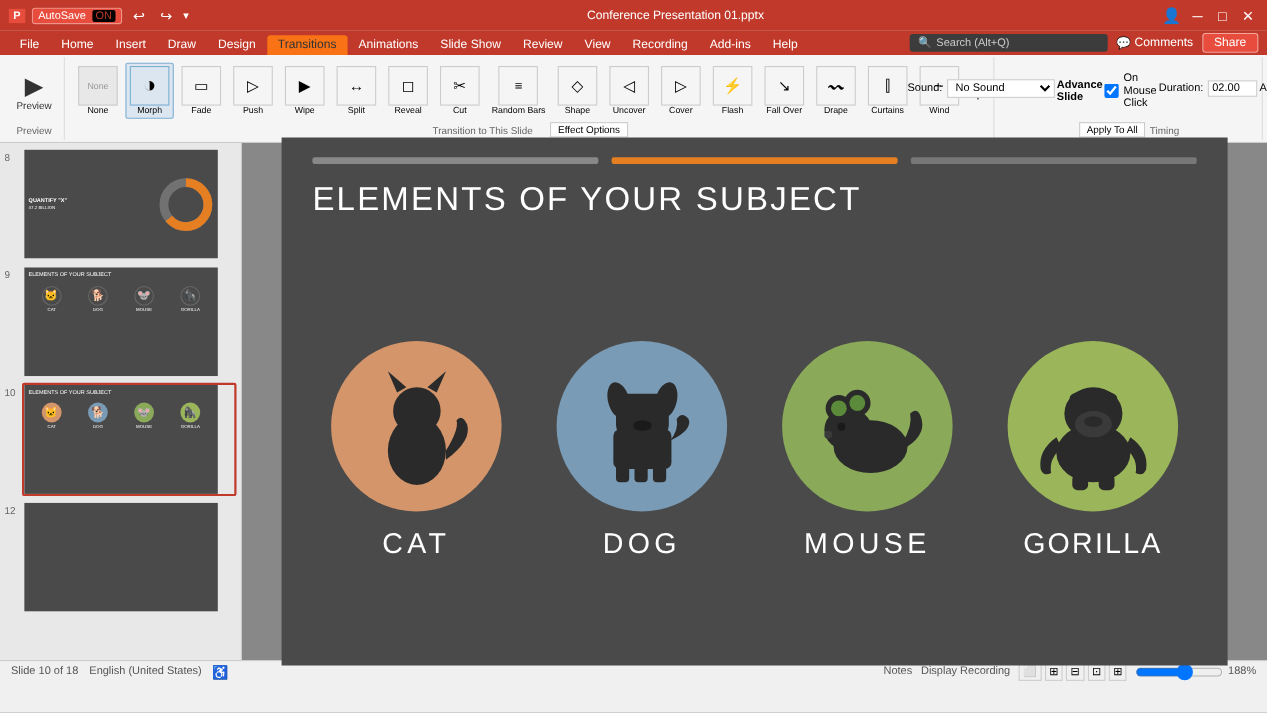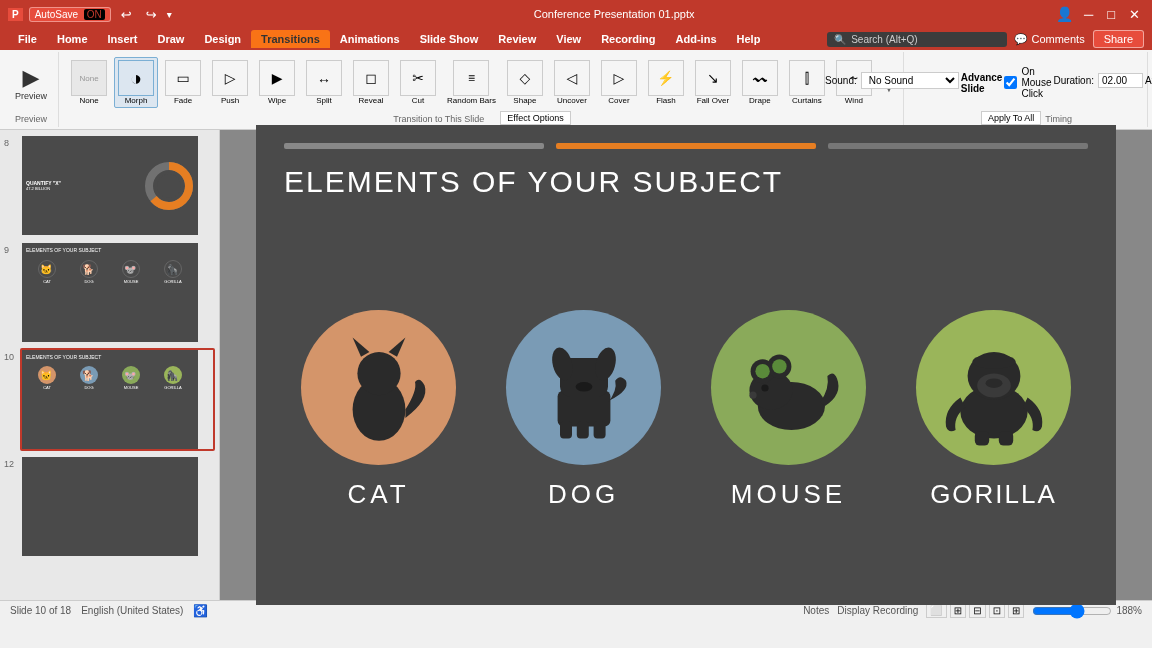--- a/index.html
+++ b/index.html
@@ -263,21 +263,21 @@
   <div class="title-bar-right">
     <span style="font-size:14px;">👤</span>
     <button class="win-btn">─</button>
     <button class="win-btn">□</button>
     <button class="win-btn close">✕</button>
   </div>
 </div>
 
 <div style="height:22px; background:#c0392b; display:flex; align-items:center; justify-content:space-between; padding:0 8px;">
 
-  <div class="ribbon-tabs" style="height:22px;background:transparent;display:flex;align-items:center;gap:0;padding:0;font-weight:bold;">
+  <div class="ribbon-tabs" style="height:22px;background:transparent;display:flex;align-items:flex-end;gap:0;padding:0;">
     <div class="ribbon-tab">File</div>
     <div class="ribbon-tab">Home</div>
     <div class="ribbon-tab">Insert</div>
     <div class="ribbon-tab">Draw</div>
     <div class="ribbon-tab">Design</div>
     <div class="ribbon-tab active">Transitions</div>
     <div class="ribbon-tab">Animations</div>
     <div class="ribbon-tab">Slide Show</div>
     <div class="ribbon-tab">Review</div>
     <div class="ribbon-tab">View</div>

